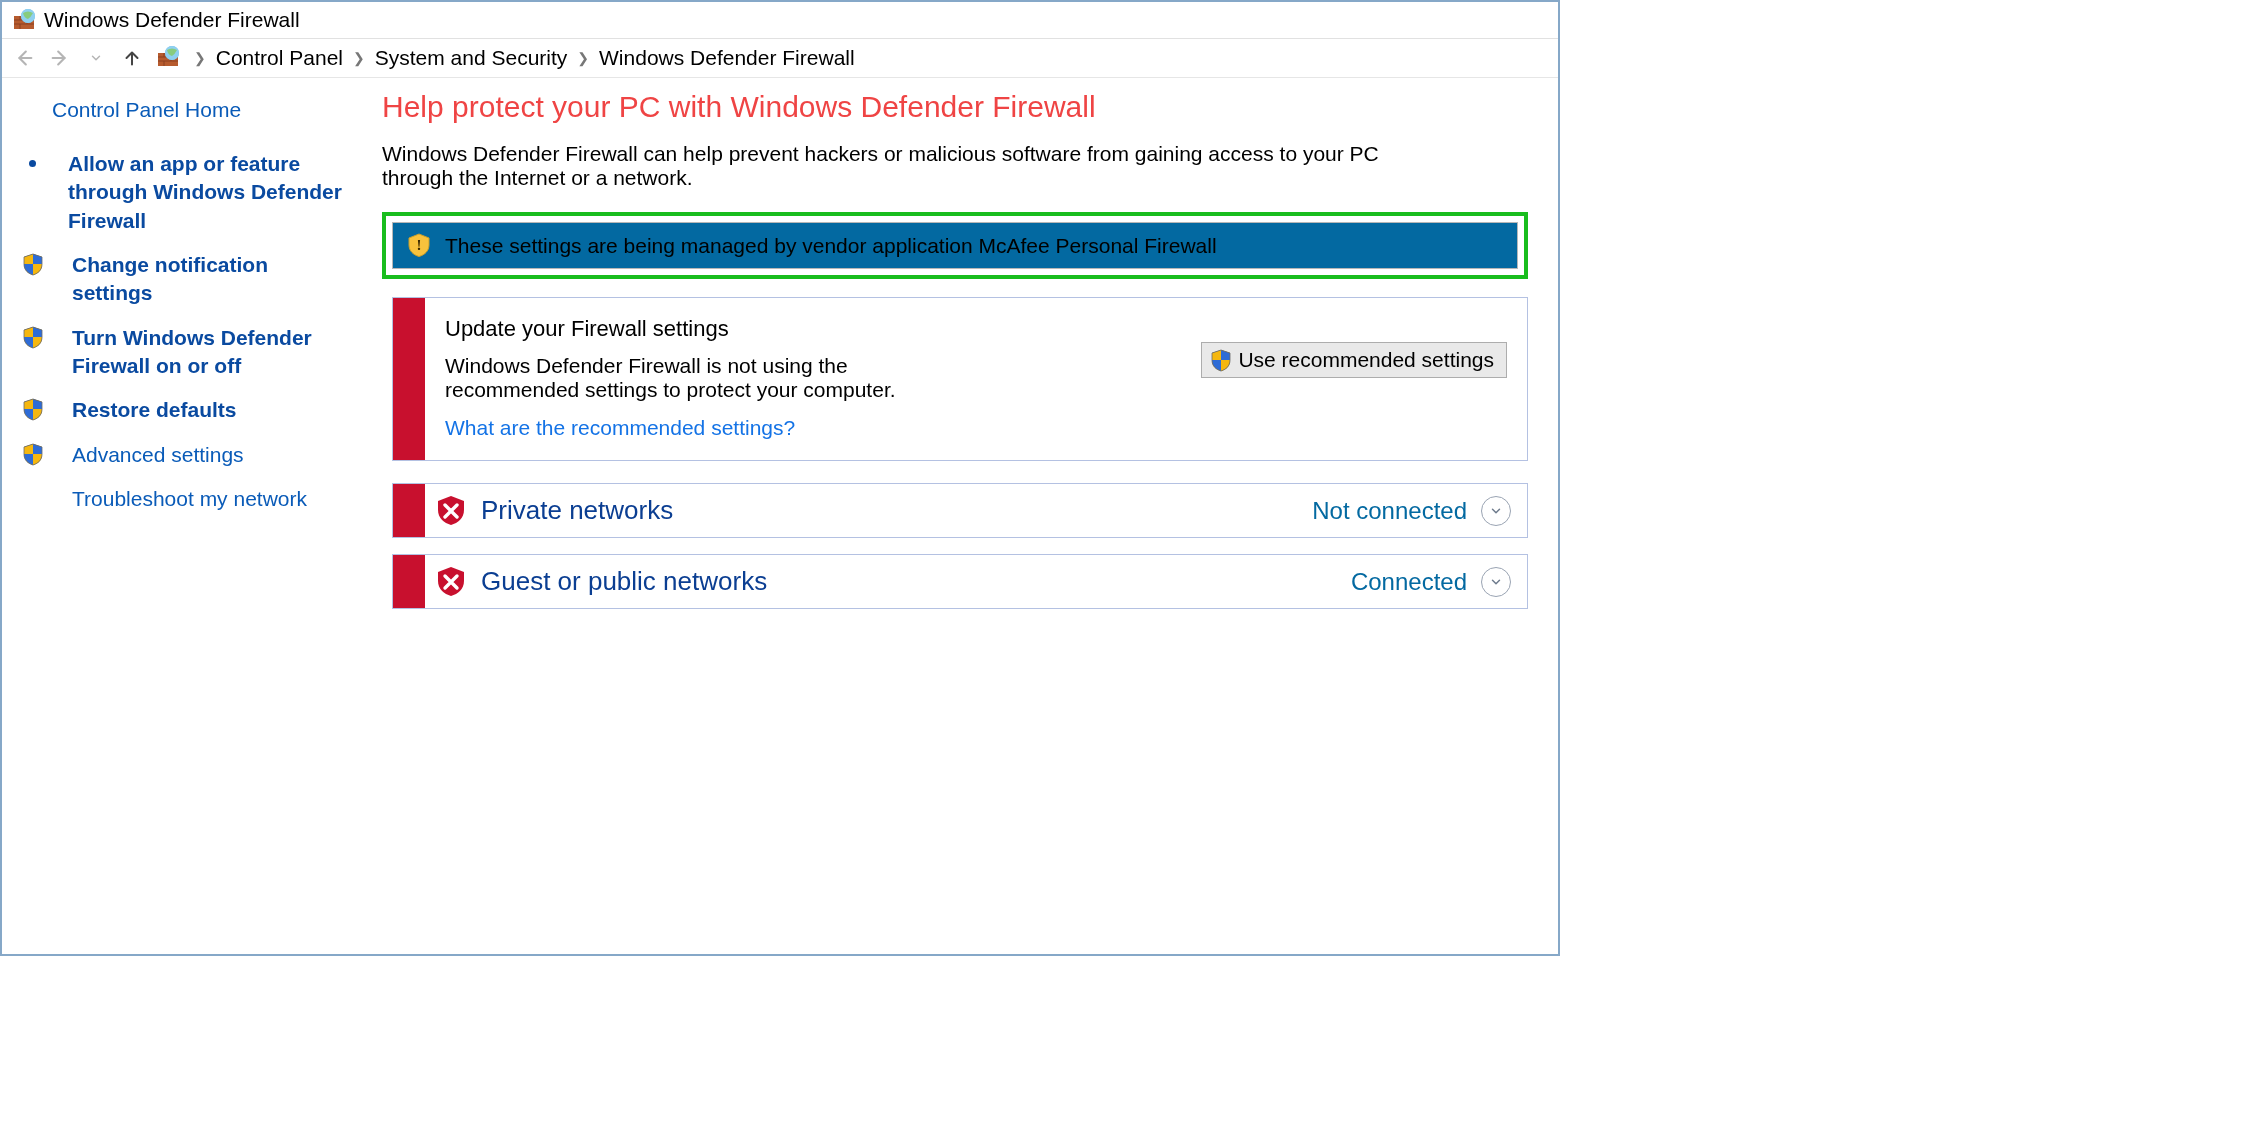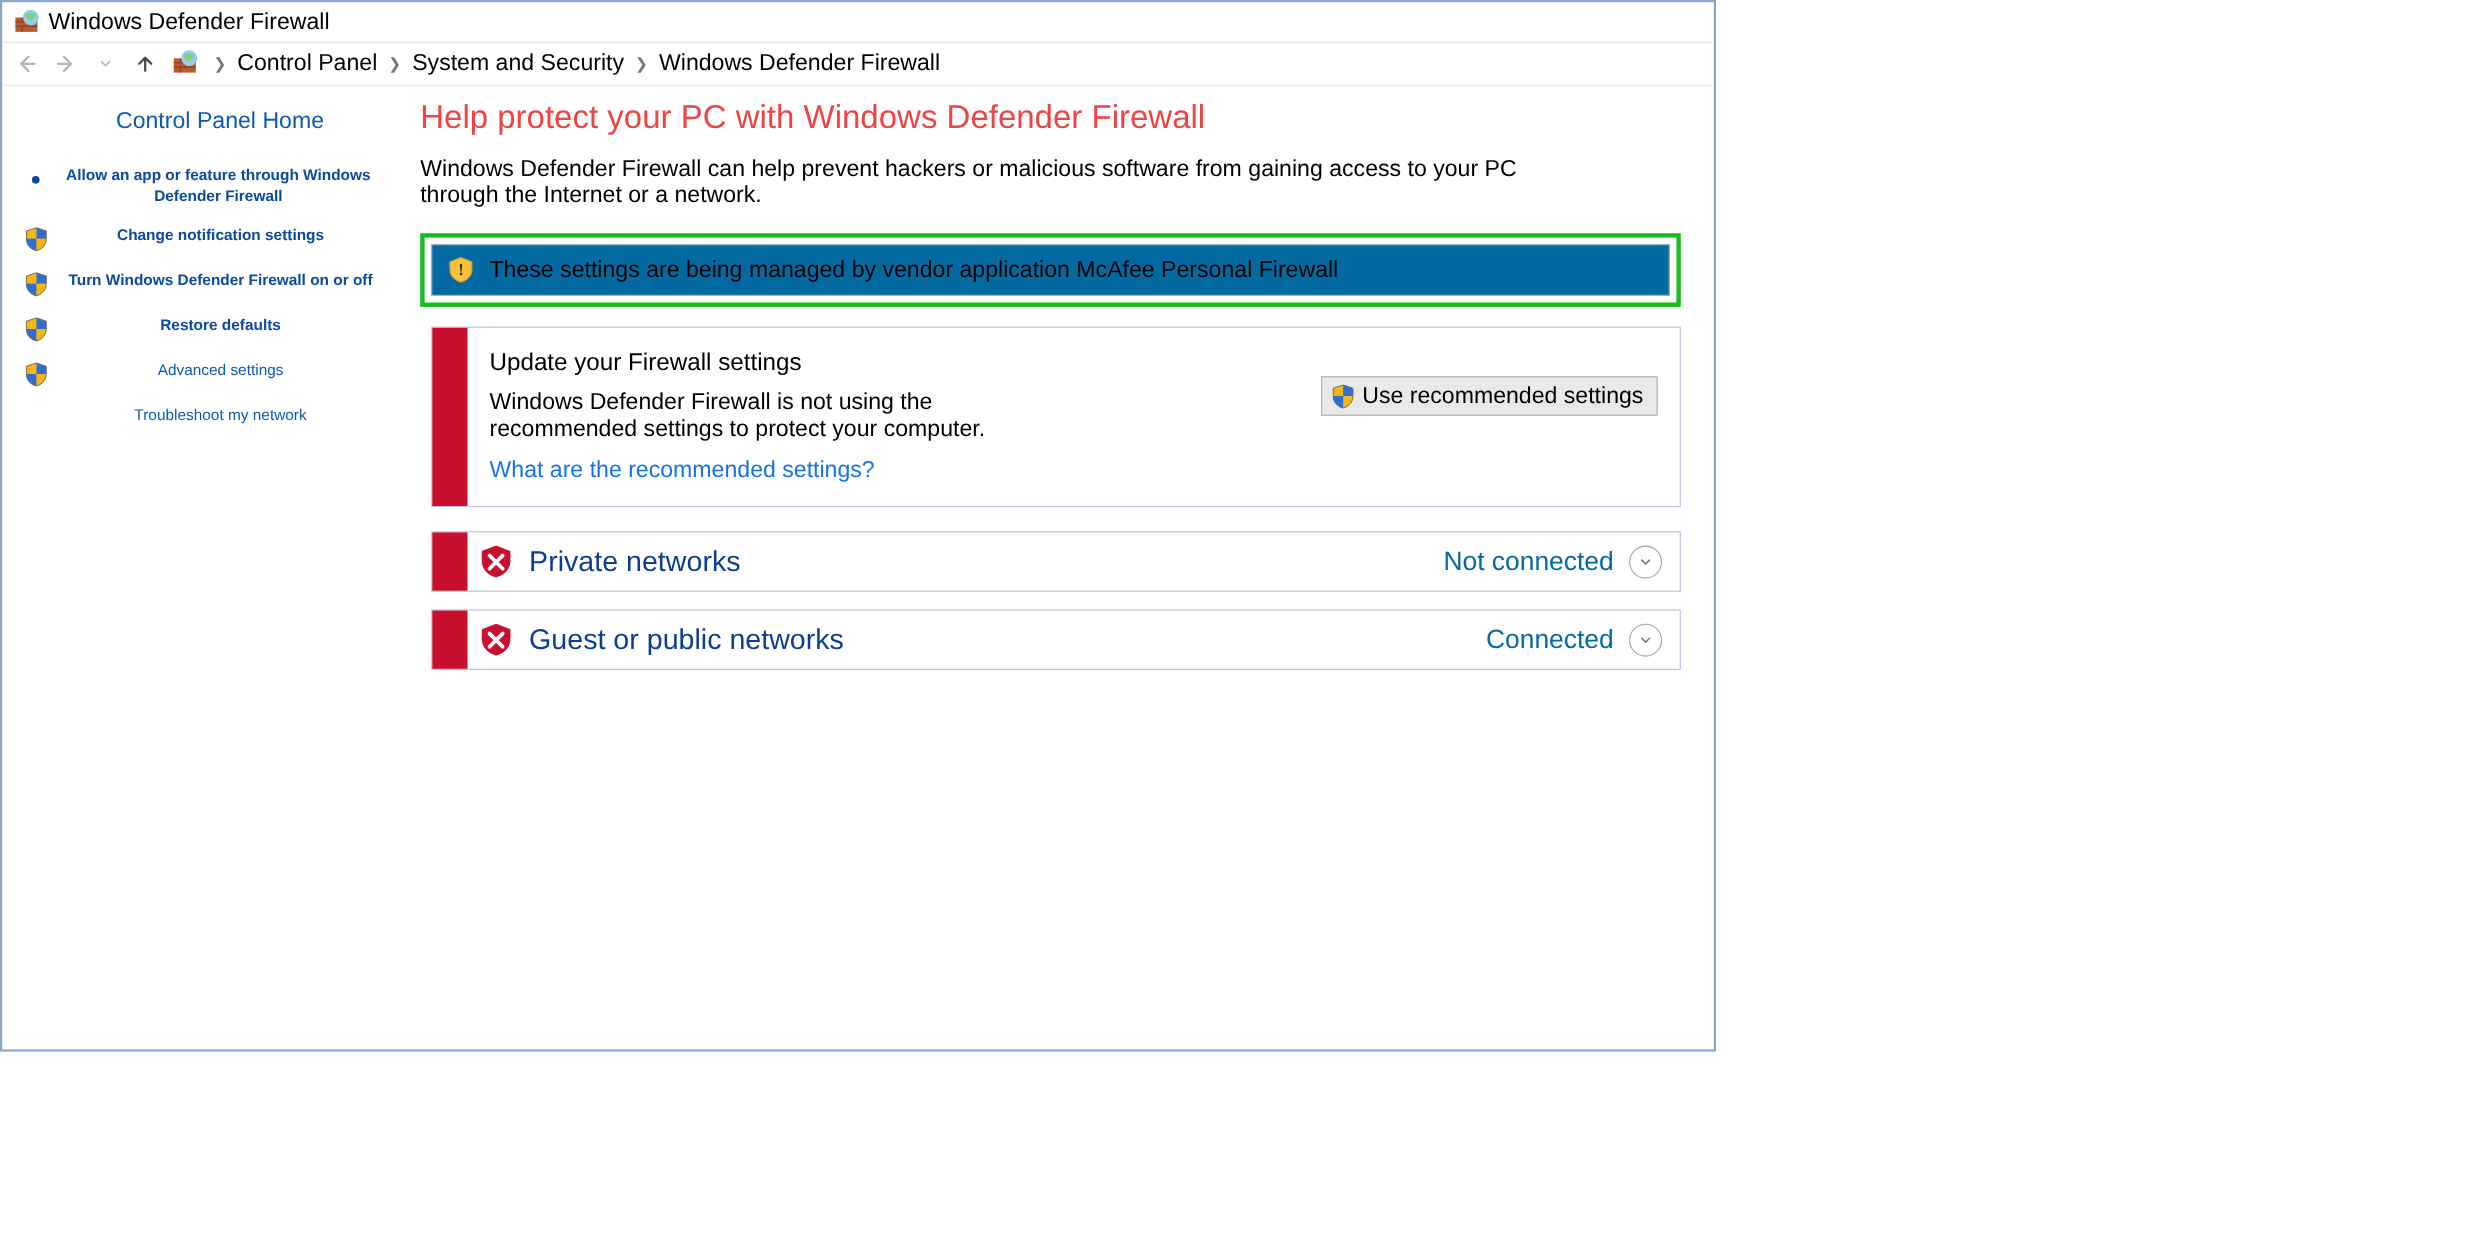--- a/index.html
+++ b/index.html
@@ -42,37 +42,36 @@
   .breadcrumb { display: flex; align-items: center; gap: 10px; font-size: 21px; }
   .breadcrumb .sep { color: #777; font-size: 14px; }
   .content {
     display: flex;
     flex: 1;
     overflow: hidden;
   }
   .sidebar {
     width: 360px;
     padding: 20px 14px 20px 20px;
-    text-align: center;
   }
   .sidebar a.home {
     color: #0a5bb8;
     font-size: 21px;
     text-decoration: none;
     display: inline-block;
     margin-left: 30px;
     margin-bottom: 28px;
   }
   .side-item {
     display: flex;
     align-items: flex-start;
-    gap: 7px;
+    gap: 26px;
     margin-bottom: 16px;
     color: #0a5bb8;
-    font-size: 14px;
+    font-size: 21px;
     line-height: 1.35;
   }
   .side-item.bold { font-weight: 600; color: #0a4aa0; }
   .side-item .bullet {
     width: 20px; flex: 0 0 20px;
     display: flex; justify-content: center; padding-top: 10px;
   }
   .side-item .bullet .dot {
     width: 7px; height: 7px; border-radius: 50%; background: #0a4aa0;
   }

